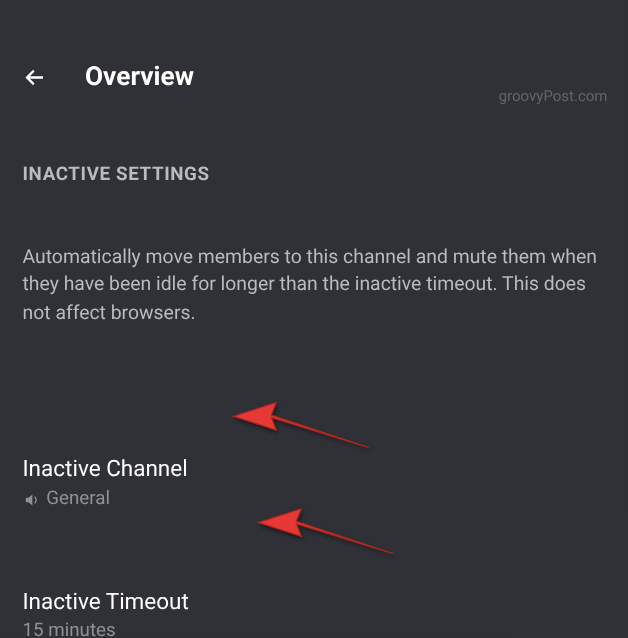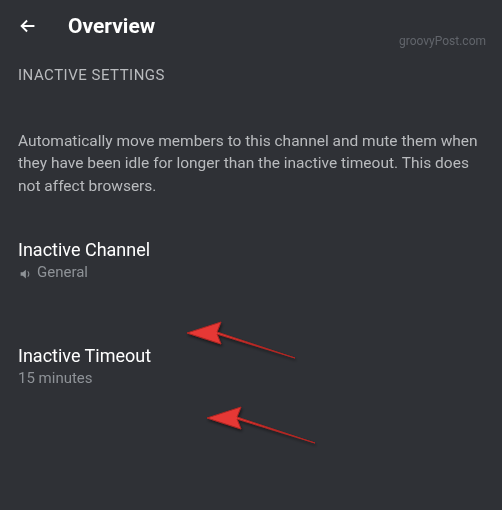--- a/index.html
+++ b/index.html
@@ -14,20 +14,21 @@
       font-family: -apple-system, BlinkMacSystemFont, "Segoe UI", Roboto, Helvetica, Arial, sans-serif;
       color: #dcddde;
       position: relative;
       overflow: hidden;
     }
     .header {
       display: flex;
       align-items: center;
       padding: 14px 16px 12px 16px;
       position: relative;
+      margin-top: 36px;
     }
     .back-btn {
       width: 24px;
       height: 24px;
       display: flex;
       align-items: center;
       justify-content: center;
       cursor: pointer;
       margin-right: 28px;
     }
@@ -48,29 +49,30 @@
       color: #72767d;
       font-size: 12px;
       opacity: 0.75;
     }
     .section {
       padding: 0 18px;
     }
     .section-header {
       color: #b9bbbe;
       font-size: 15px;
-      font-weight: 400;
+      font-weight: 700;
       letter-spacing: 0.5px;
-      margin-top: 16px;
+      margin-top: 44px;
       margin-bottom: 46px;
     }
     .description {
       color: #b9bbbe;
       font-size: 15.5px;
       line-height: 1.45;
+      margin-bottom: 62px;
     }
     .setting-row {
       padding: 10px 0 22px 0;
       cursor: pointer;
       position: relative;
     }
     .setting-label {
       color: #ffffff;
       font-size: 18px;
       font-weight: 400;

